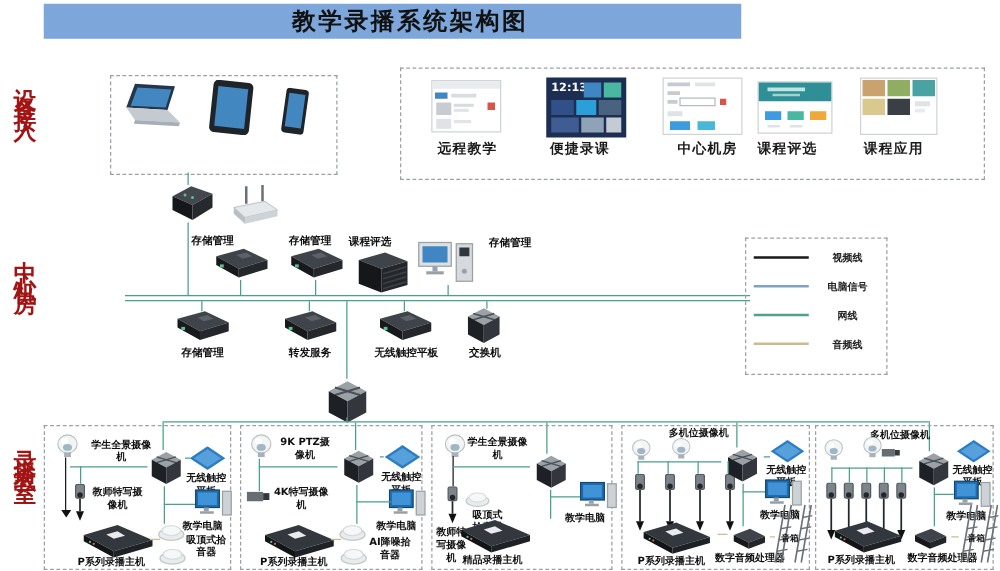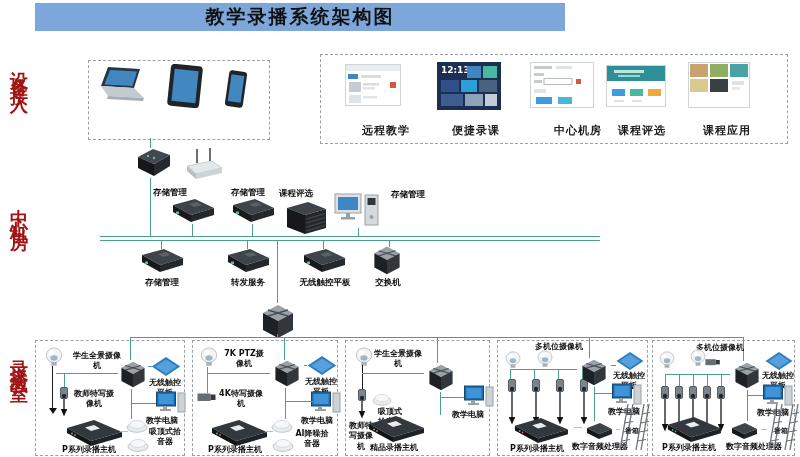--- a/index.html
+++ b/index.html
@@ -1,28 +1,28 @@
 <!DOCTYPE html>
 <html><head>
 <meta charset="utf-8">
 <style>
   html,body{margin:0;padding:0;background:#fff;}
   .stage{position:relative;width:800px;height:457px;background:#fff;overflow:hidden;
          font-family:"DejaVu Sans",sans-serif;}
   .titlebar{position:absolute;left:35px;top:3px;width:530px;height:28px;background:#7da7db;
             display:flex;align-items:center;justify-content:center;
-            font:600 19px "DejaVu Serif",serif;color:#111;letter-spacing:2px;}
+            font:600 19px "DejaVu Serif",serif;color:#111;letter-spacing:2px;padding-left:28px;}
   .side{position:absolute;left:7px;writing-mode:vertical-rl;text-orientation:upright;
         font:bold 18px "DejaVu Serif",serif;color:#a21414;letter-spacing:8px;}
   .dash{position:absolute;border:1px dashed #9aa0a6;}
   .lbl{position:absolute;font:bold 8px "DejaVu Sans",sans-serif;color:#101010;
        text-align:center;line-height:1.3;word-break:break-all;}
   .mlbl{position:absolute;font:bold 8.5px "DejaVu Sans",sans-serif;color:#101010;text-align:center;}
   .applbl{position:absolute;top:111px;font:bold 11px "DejaVu Serif",serif;color:#1a1a1a;
-          text-align:right;letter-spacing:1px;margin-top:12px;}
+          text-align:left;letter-spacing:1px;}
   .ln{position:absolute;display:block;}
   .net{background:#4aa189;} .aud{background:#cdbb90;} .vid{background:#1c1c1c;}
   .leg-0{background:#1a1a1a;} .leg-1{background:#7ba3c9;} .leg-2{background:#4da28a;} .leg-3{background:#cdbb90;}
   .leg-line{position:absolute;left:6px;width:44px;height:2px;}
   .leg-lbl{position:absolute;left:54px;width:54px;text-align:center;font:bold 8px "DejaVu Sans",sans-serif;color:#222;}
   .panel{position:absolute;top:340px;height:114px;border:1px dashed #9aa0a6;}
   .arr{position:absolute;width:0;height:0;border:4px solid transparent;border-top:6px solid #111;border-bottom:0;}
   svg.ic{position:absolute;overflow:visible;}
 </style>
 </head>
@@ -283,20 +283,30 @@
       <use href="#s-server"></use>
     </svg>
   <svg class="ic" style="left:368px;top:244px" width="38" height="32">
       <use href="#s-cube"></use>
     </svg>
   <div class="mlbl" style="left:128px;top:277px;width:68px">存储管理</div>
   <div class="mlbl" style="left:220px;top:277px;width:56px">转发服务</div>
   <div class="mlbl" style="left:294px;top:277px;width:62px">无线触控平板</div>
   <div class="mlbl" style="left:368px;top:277px;width:40px">交换机</div>
 
+  <div class="dash" style="left:596px;top:190px;width:112px;height:108px">
+    <i class="leg-line leg-0" style="top:14px"></i>
+    <div class="leg-lbl" style="top:10px">视频线</div>
+    <i class="leg-line leg-1" style="top:37px"></i>
+    <div class="leg-lbl" style="top:33px">电脑信号</div>
+    <i class="leg-line leg-2" style="top:60px"></i>
+    <div class="leg-lbl" style="top:56px">网线</div>
+    <i class="leg-line leg-3" style="top:83px"></i>
+    <div class="leg-lbl" style="top:79px">音频线</div>
+  </div>
 
   <svg class="ic" style="left:256px;top:302px" width="44" height="38">
       <use href="#s-cube"></use>
     </svg>
   <i class="ln net" style="left:277px;top:334px;width:1px;height:4px"></i>
   <i class="ln net" style="left:130px;top:337px;width:614px;height:1px"></i>
   <i class="ln net" style="left:130px;top:338px;width:1px;height:22px"></i>
   <i class="ln net" style="left:284px;top:338px;width:1px;height:22px"></i>
   <i class="ln net" style="left:437px;top:338px;width:1px;height:25px"></i>
   <i class="ln net" style="left:589px;top:338px;width:1px;height:20px"></i>
@@ -340,21 +350,21 @@
     <i class="ln net" style="left:95px;top:48px;width:1px;height:30px"></i>
     <i class="ln net" style="left:112px;top:25px;width:4px;height:1px"></i>
     <i class="ln net" style="left:95px;top:62px;width:25px;height:1px"></i>
     <i class="ln aud" style="left:84px;top:90px;width:8px;height:1px"></i>
   </div>
 
   <div class="panel" style="left:192px;width:144px">
     <svg class="ic" style="left:6px;top:6px" width="20" height="20">
         <use href="#s-domecam"></use>
       </svg>
-    <div class="lbl" style="left:28px;top:8px;width:46px">7K PTZ摄像机</div>
+    <div class="lbl" style="left:28px;top:8px;width:46px">9K PTZ摄像机</div>
     <svg class="ic" style="left:4px;top:50px" width="20" height="12">
         <use href="#s-boxcam"></use>
       </svg>
     <div class="lbl" style="left:26px;top:48px;width:44px">4K特写摄像机</div>
     <svg class="ic" style="left:77px;top:17px" width="34" height="30">
         <use href="#s-cube"></use>
       </svg>
     <svg class="ic" style="left:114px;top:15px" width="30" height="19">
         <use href="#s-diamond"></use>
       </svg>

